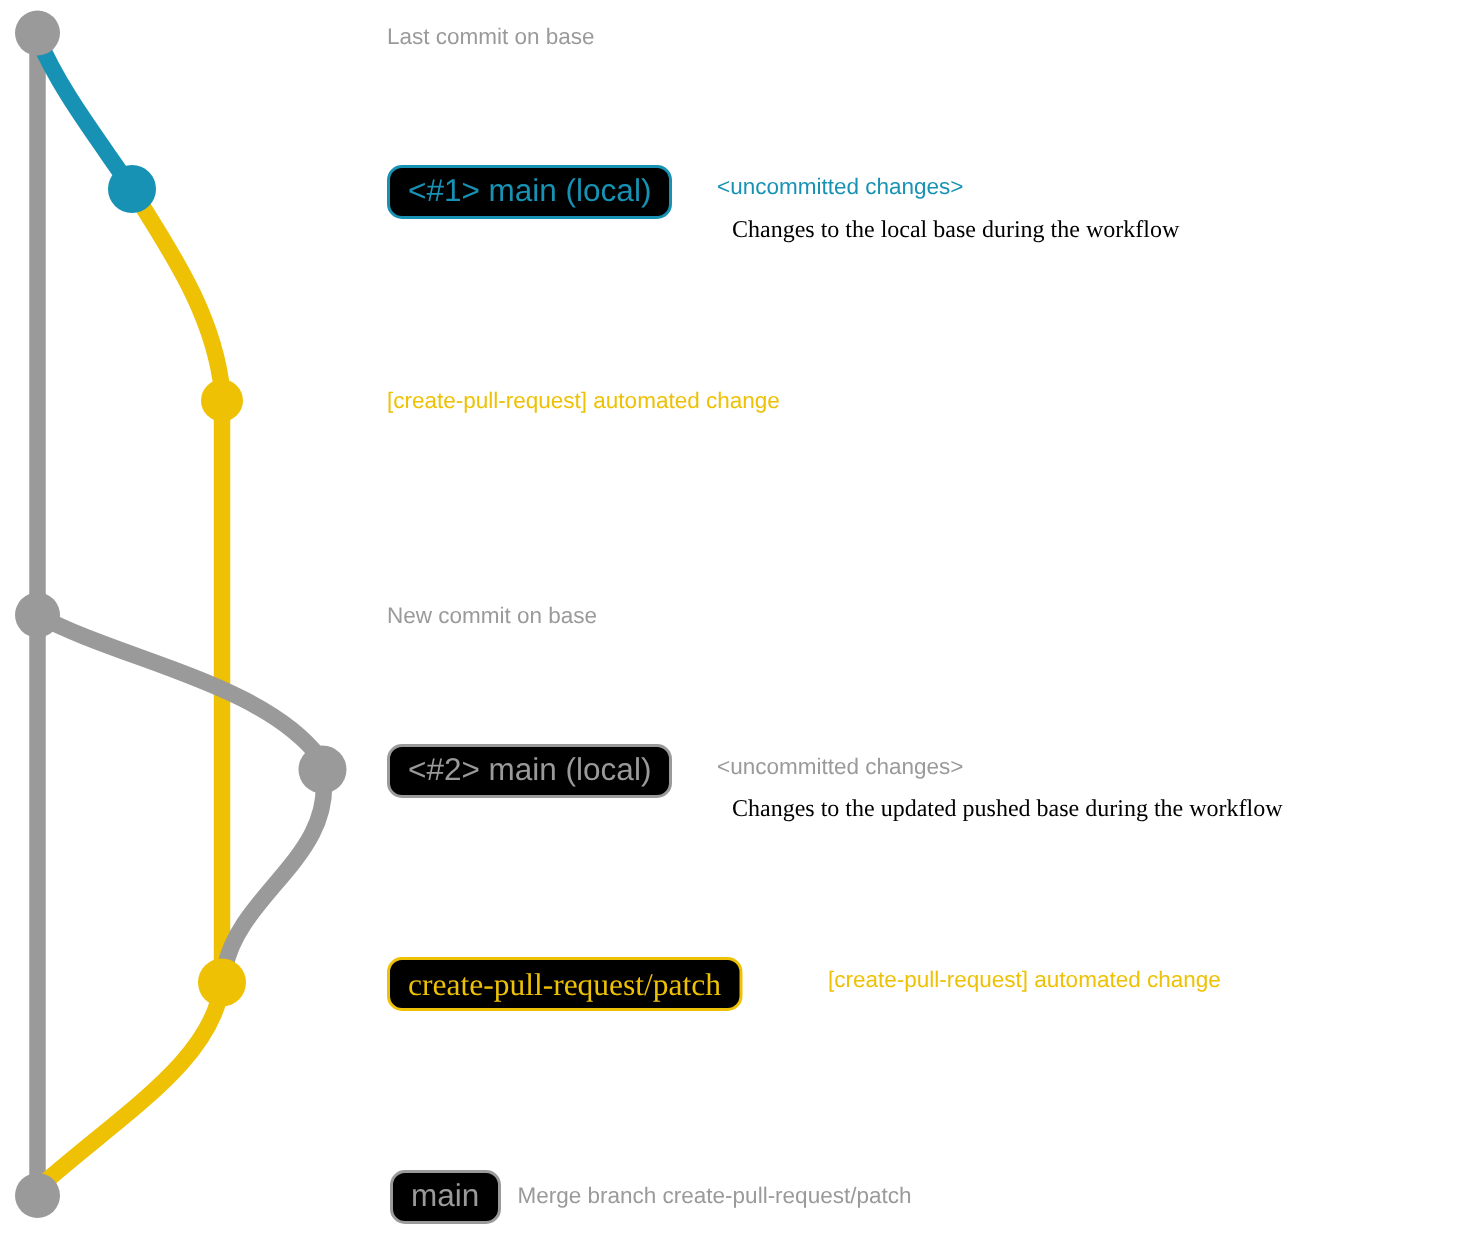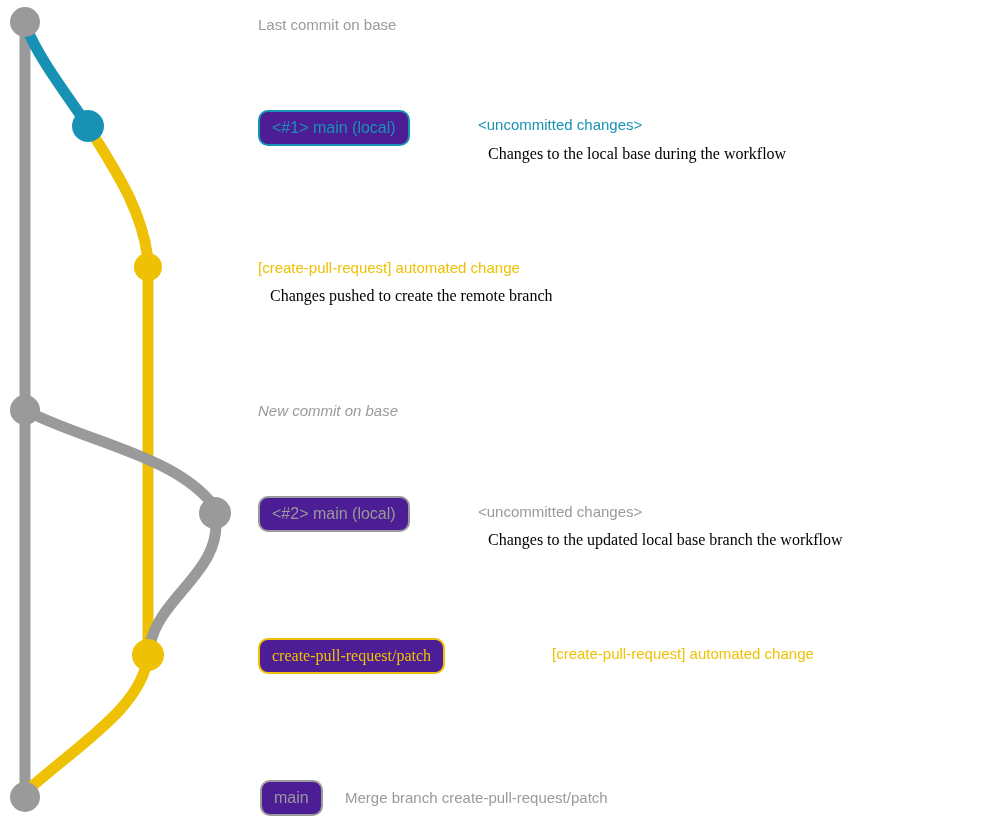--- a/index.html
+++ b/index.html
@@ -12,21 +12,21 @@
   }
   .graph-svg{position:absolute;left:0;top:0;}
   .abs{position:absolute;white-space:nowrap;}
   .sans-label{font-size:15px;line-height:24px;}
   .gray-t{color:var(--gray);}
   .teal-t{color:var(--teal);}
   .yellow-t{color:var(--yellow);}
   .badge{
     display:inline-flex;align-items:center;justify-content:center;
     height:32px;padding:0 12px;border:2px solid;border-radius:10px;
-    font-size:16px;background:#4c1d95;
+    font-size:21px;background:#000000;
   }
   .badge.teal{border-color:var(--teal);color:var(--teal);}
   .badge.gray{border-color:var(--gray);color:var(--gray);}
   .badge.yellow{border-color:var(--yellow);color:var(--yellow);font-family:Liberation Serif, serif;}
   .caption{
     font-family:"Liberation Serif",serif;font-size:16px;color:var(--caption);
   }
 </style>
 </head>
 <body>
@@ -50,27 +50,26 @@
       <circle cx="25" cy="797" r="15" fill="#9a9a9a"></circle>
     </svg>
 
   <div class="abs sans-label gray-t" style="left:258px;top:13px;">Last commit on base</div>
 
   <div class="abs badge teal" style="left:258px;top:110px;">&lt;#1&gt; main (local)</div>
   <div class="abs sans-label teal-t" style="left:478px;top:113px;">&lt;uncommitted changes&gt;</div>
   <div class="abs caption" style="left:488px;top:145px;">Changes to the local base during the workflow</div>
 
   <div class="abs sans-label yellow-t" style="left:258px;top:256px;">[create-pull-request] automated change</div>
-  <div class="abs caption" style="left:270px;top:287px;">Changes pushed to create the remote branch</div>
 
-  <div class="abs sans-label gray-t" style="left:258px;top:399px;font-style:italic;">New commit on base</div>
+  <div class="abs sans-label gray-t" style="left:258px;top:399px;">New commit on base</div>
 
   <div class="abs badge gray" style="left:258px;top:496px;">&lt;#2&gt; main (local)</div>
   <div class="abs sans-label gray-t" style="left:478px;top:500px;">&lt;uncommitted changes&gt;</div>
-  <div class="abs caption" style="left:488px;top:531px;">Changes to the updated local base branch the workflow</div>
+  <div class="abs caption" style="left:488px;top:531px;">Changes to the updated pushed base during the workflow</div>
 
   <div class="abs badge yellow" style="left:258px;top:638px;">create-pull-request/patch</div>
   <div class="abs sans-label yellow-t" style="left:552px;top:642px;">[create-pull-request] automated change</div>
 
   <div class="abs badge gray" style="left:260px;top:780px;">main</div>
   <div class="abs sans-label gray-t" style="left:345px;top:786px;">Merge branch create-pull-request/patch</div>
 
 </div>
 
 </body></html>

